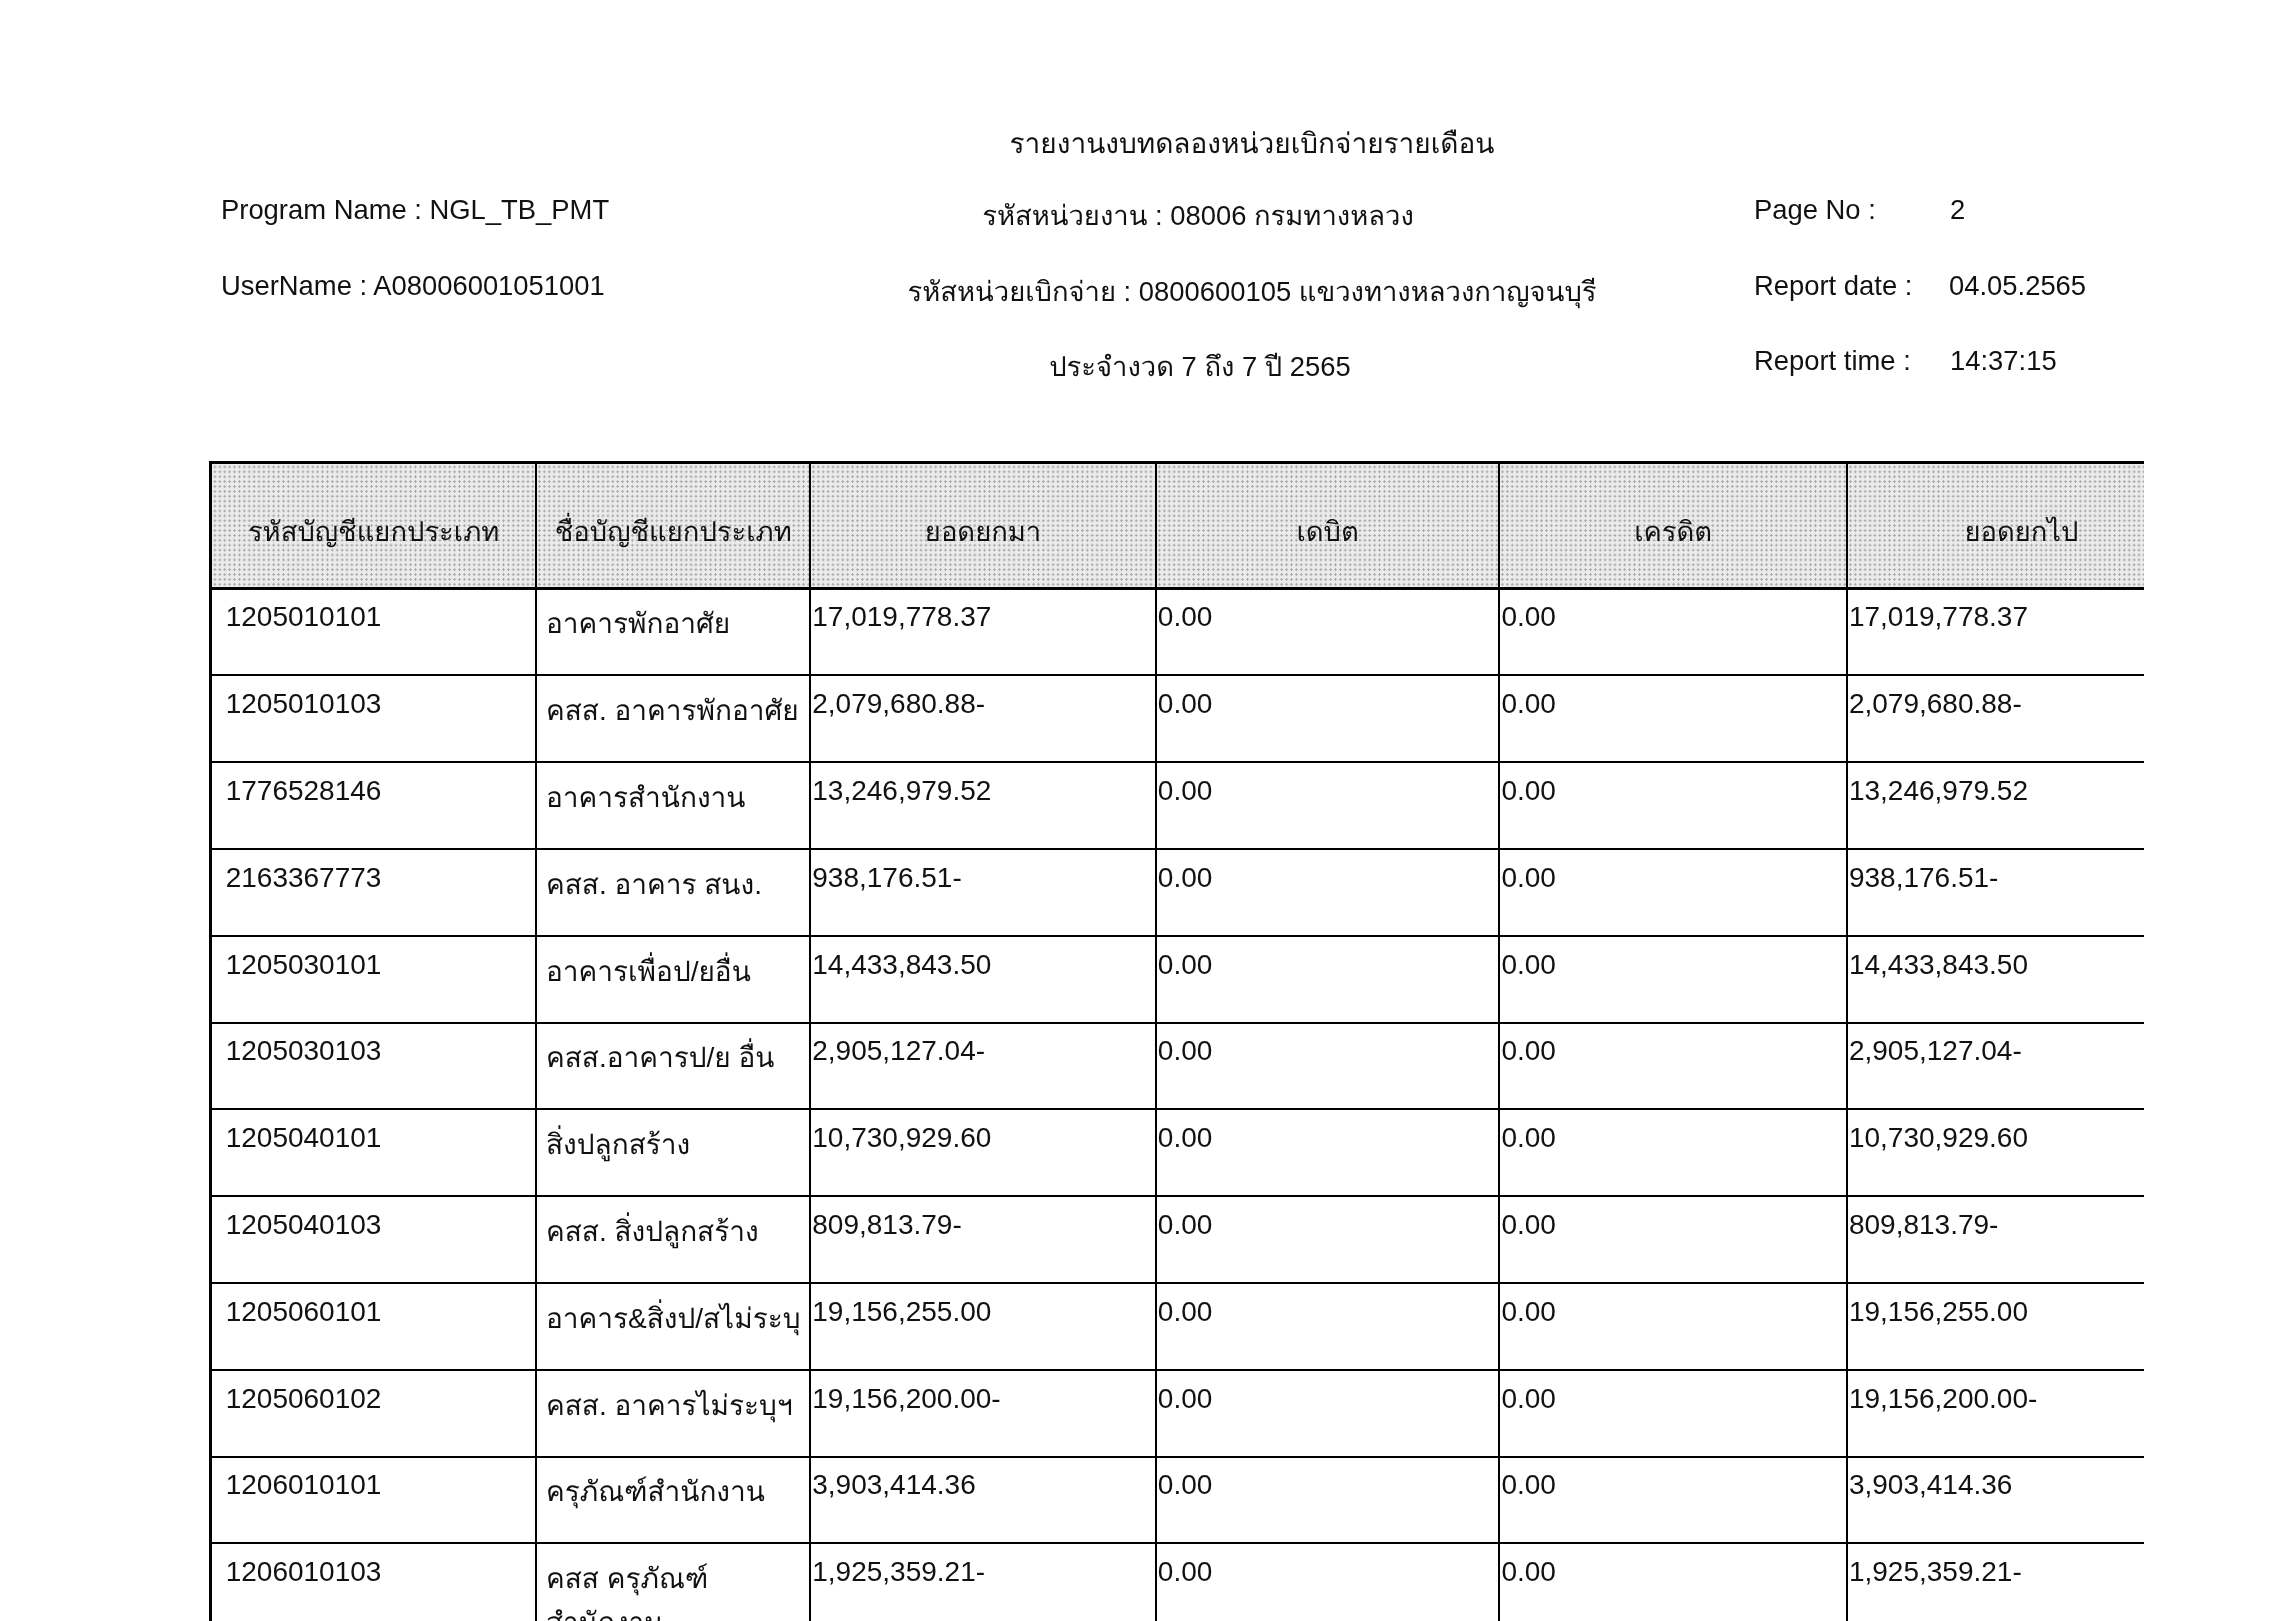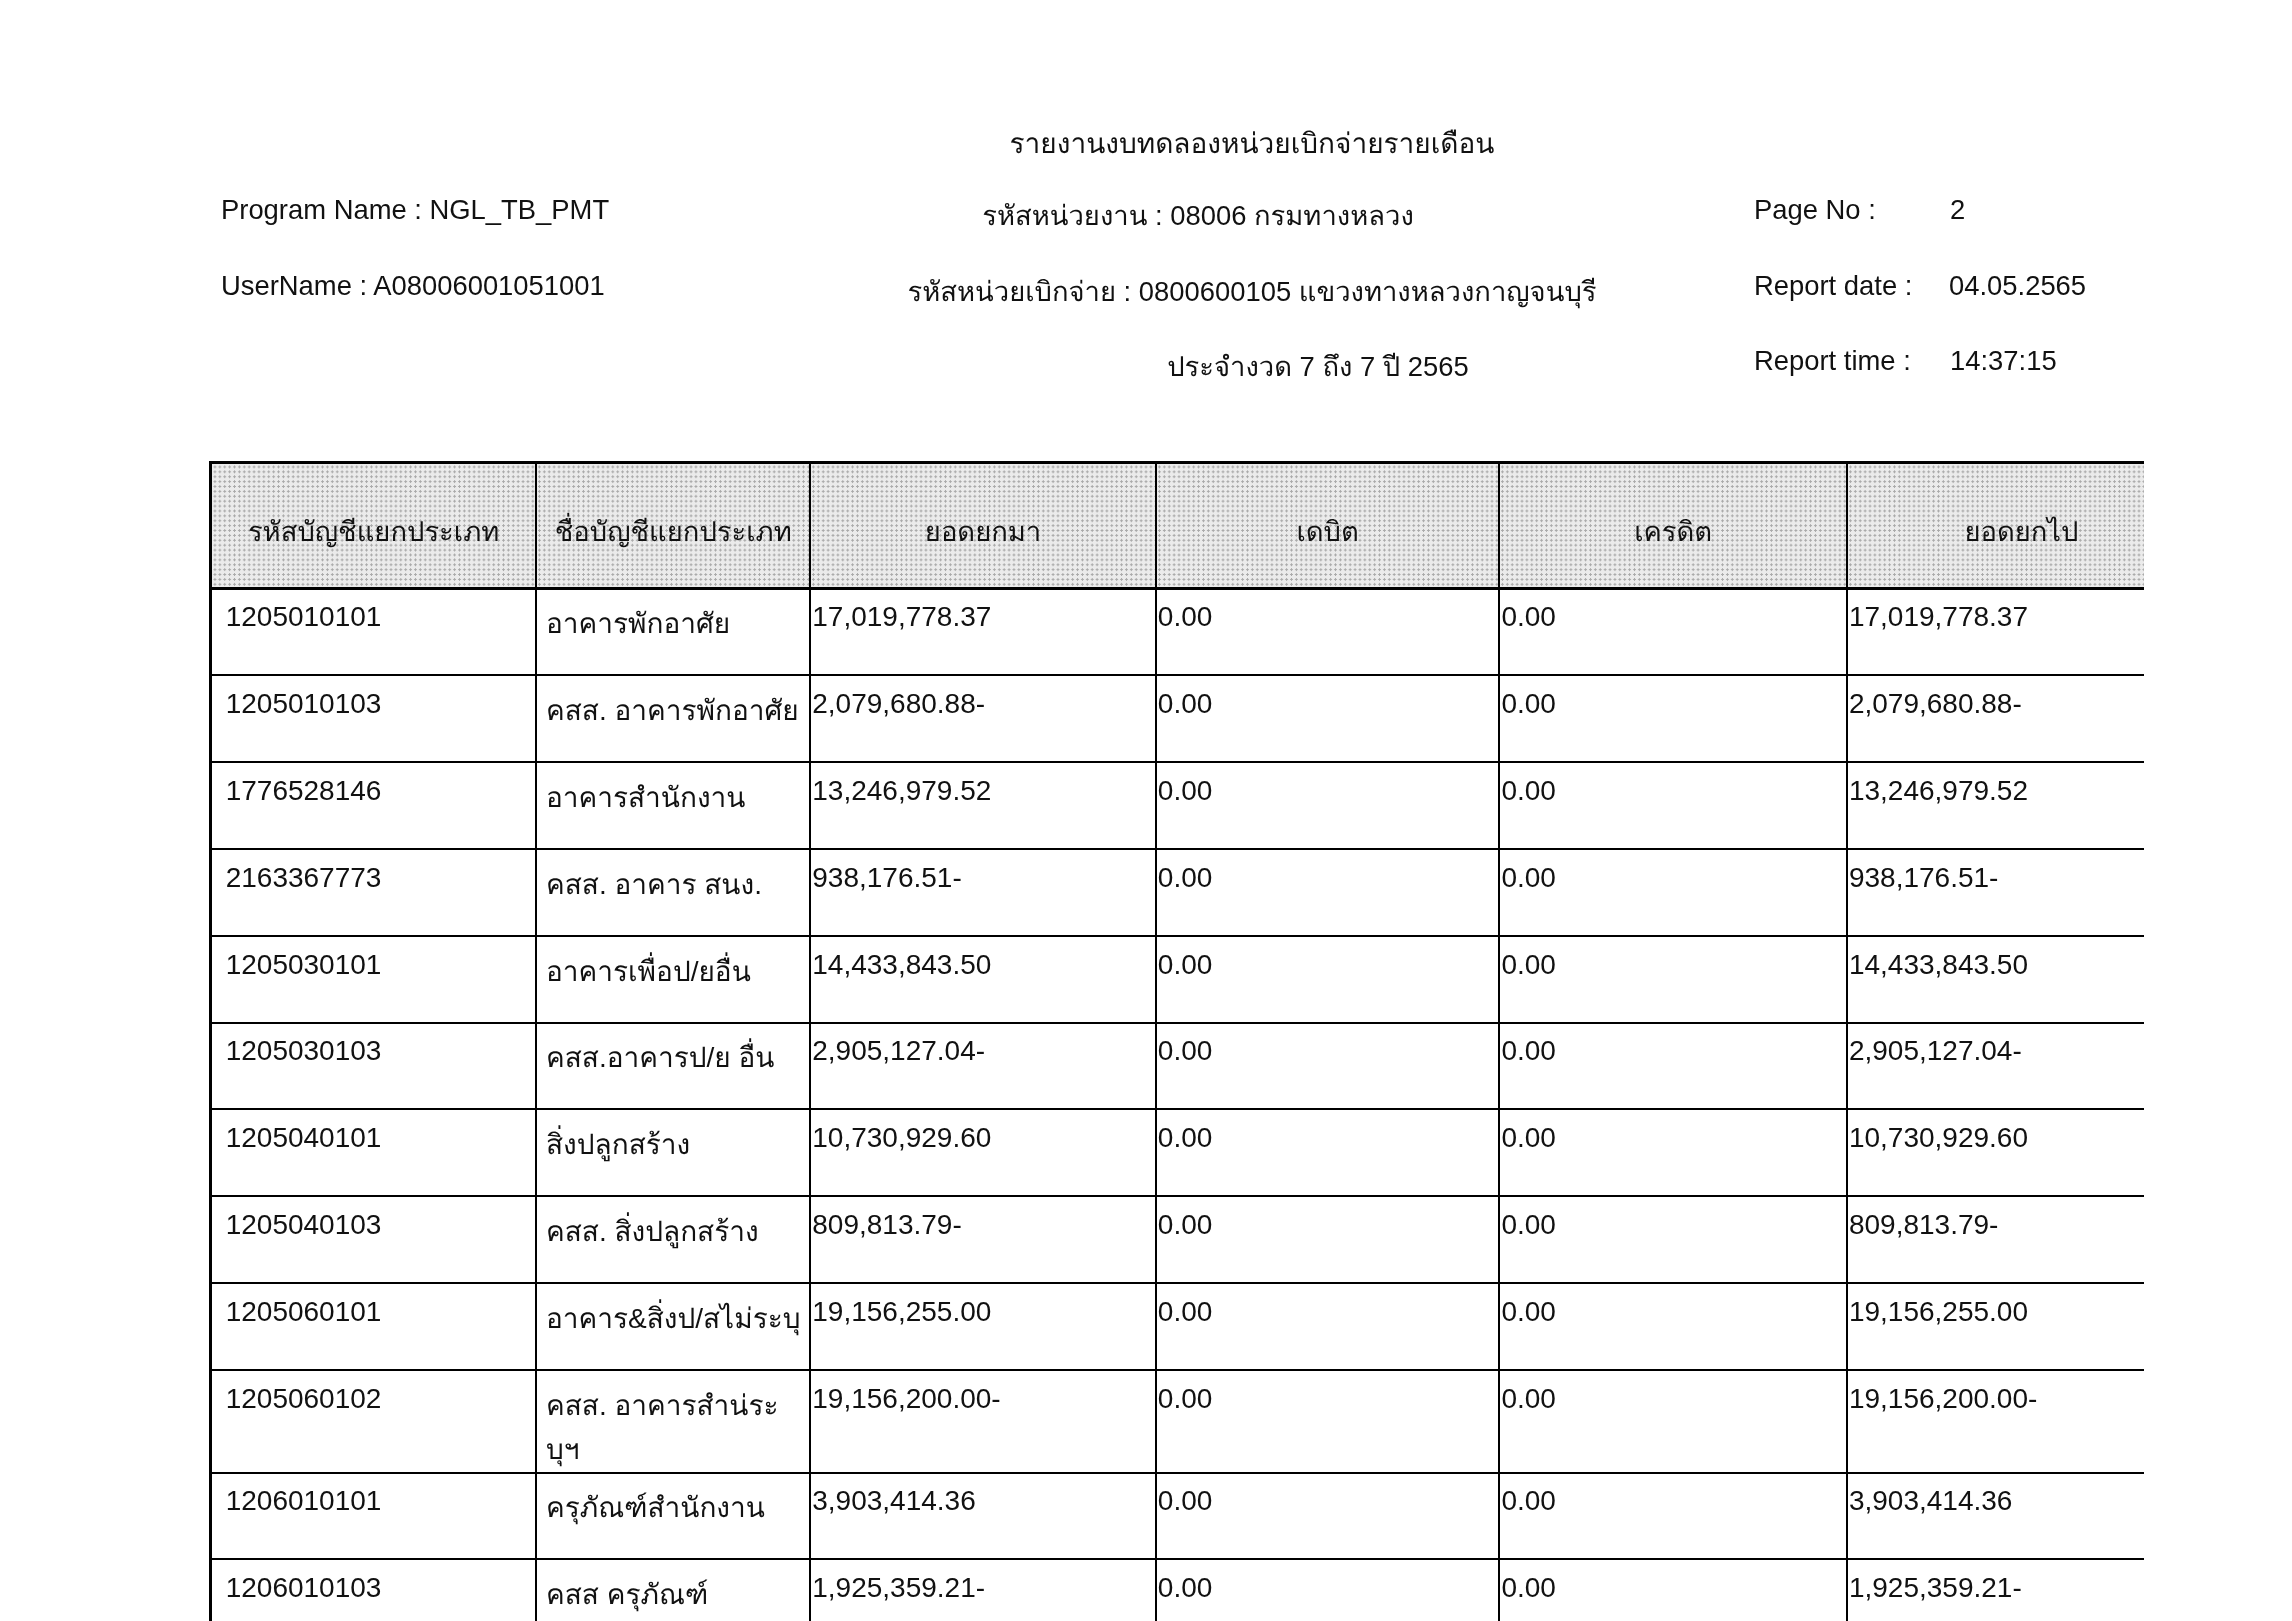--- a/index.html
+++ b/index.html
@@ -93,21 +93,21 @@
   <div class="abs meta m-left row1">Program Name : NGL_TB_PMT</div>
   <div class="abs meta m-center row1" style="left:1198px;">รหัสหน่วยงาน : 08006 กรมทางหลวง</div>
   <div class="abs meta m-rlabel row1">Page No :</div>
   <div class="abs meta m-rvalue row1">2</div>
 
   <div class="abs meta m-left row2">UserName : A08006001051001</div>
   <div class="abs meta m-center row2" style="left:1252px;">รหัสหน่วยเบิกจ่าย : 0800600105 แขวงทางหลวงกาญจนบุรี</div>
   <div class="abs meta m-rlabel row2">Report date :</div>
   <div class="abs meta m-rvalue row2" style="left:1949px;">04.05.2565</div>
 
-  <div class="abs meta m-center row3" style="left:1318px;">ประจำงวด 7 ถึง 7 ปี 2565</div>
+  <div class="abs meta m-center row3" style="left:1200px;">ประจำงวด 7 ถึง 7 ปี 2565</div>
   <div class="abs meta m-rlabel row3">Report time :</div>
   <div class="abs meta m-rvalue row3">14:37:15</div>
 
   <div class="tb-wrap">
     <table class="report">
       <colgroup>
         <col class="w-code">
           <col class="w-name">
           <col class="w-bf">
         <col class="w-debit">
@@ -192,21 +192,21 @@
           <tr>
       <td class="c-code">1205060101</td>
       <td class="c-name">อาคาร&amp;สิ่งป/สไม่ระบุ</td>
       <td class="c-num">19,156,255.00</td>
       <td class="c-num">0.00</td>
       <td class="c-num">0.00</td>
       <td class="c-num">19,156,255.00</td>
     </tr>
           <tr>
       <td class="c-code">1205060102</td>
-      <td class="c-name">คสส. อาคารสำน่ระบุฯ</td>
+      <td class="c-name">คสส. อาคารไม่ระบุฯ</td>
       <td class="c-num">19,156,200.00-</td>
       <td class="c-num">0.00</td>
       <td class="c-num">0.00</td>
       <td class="c-num">19,156,200.00-</td>
     </tr>
           <tr>
       <td class="c-code">1206010101</td>
       <td class="c-name">ครุภัณฑ์สำนักงาน</td>
       <td class="c-num">3,903,414.36</td>
       <td class="c-num">0.00</td>

